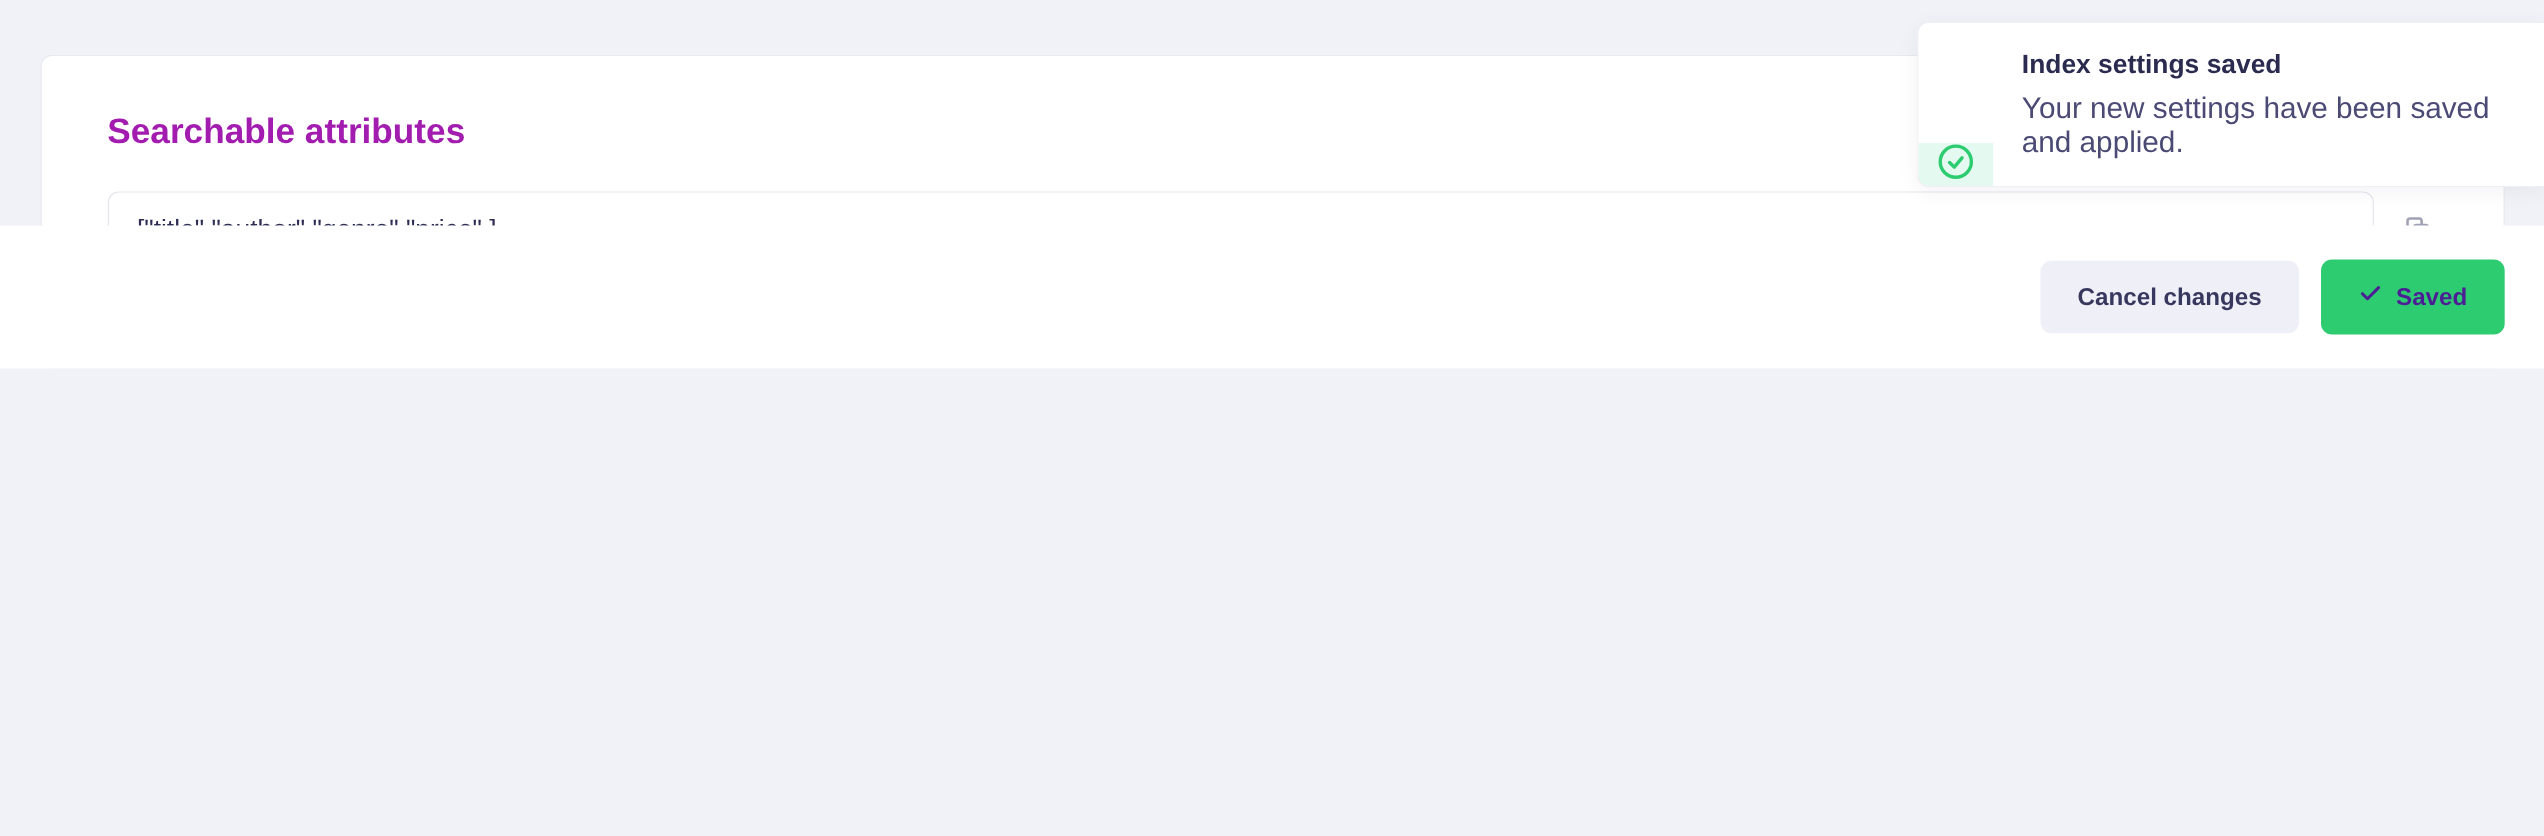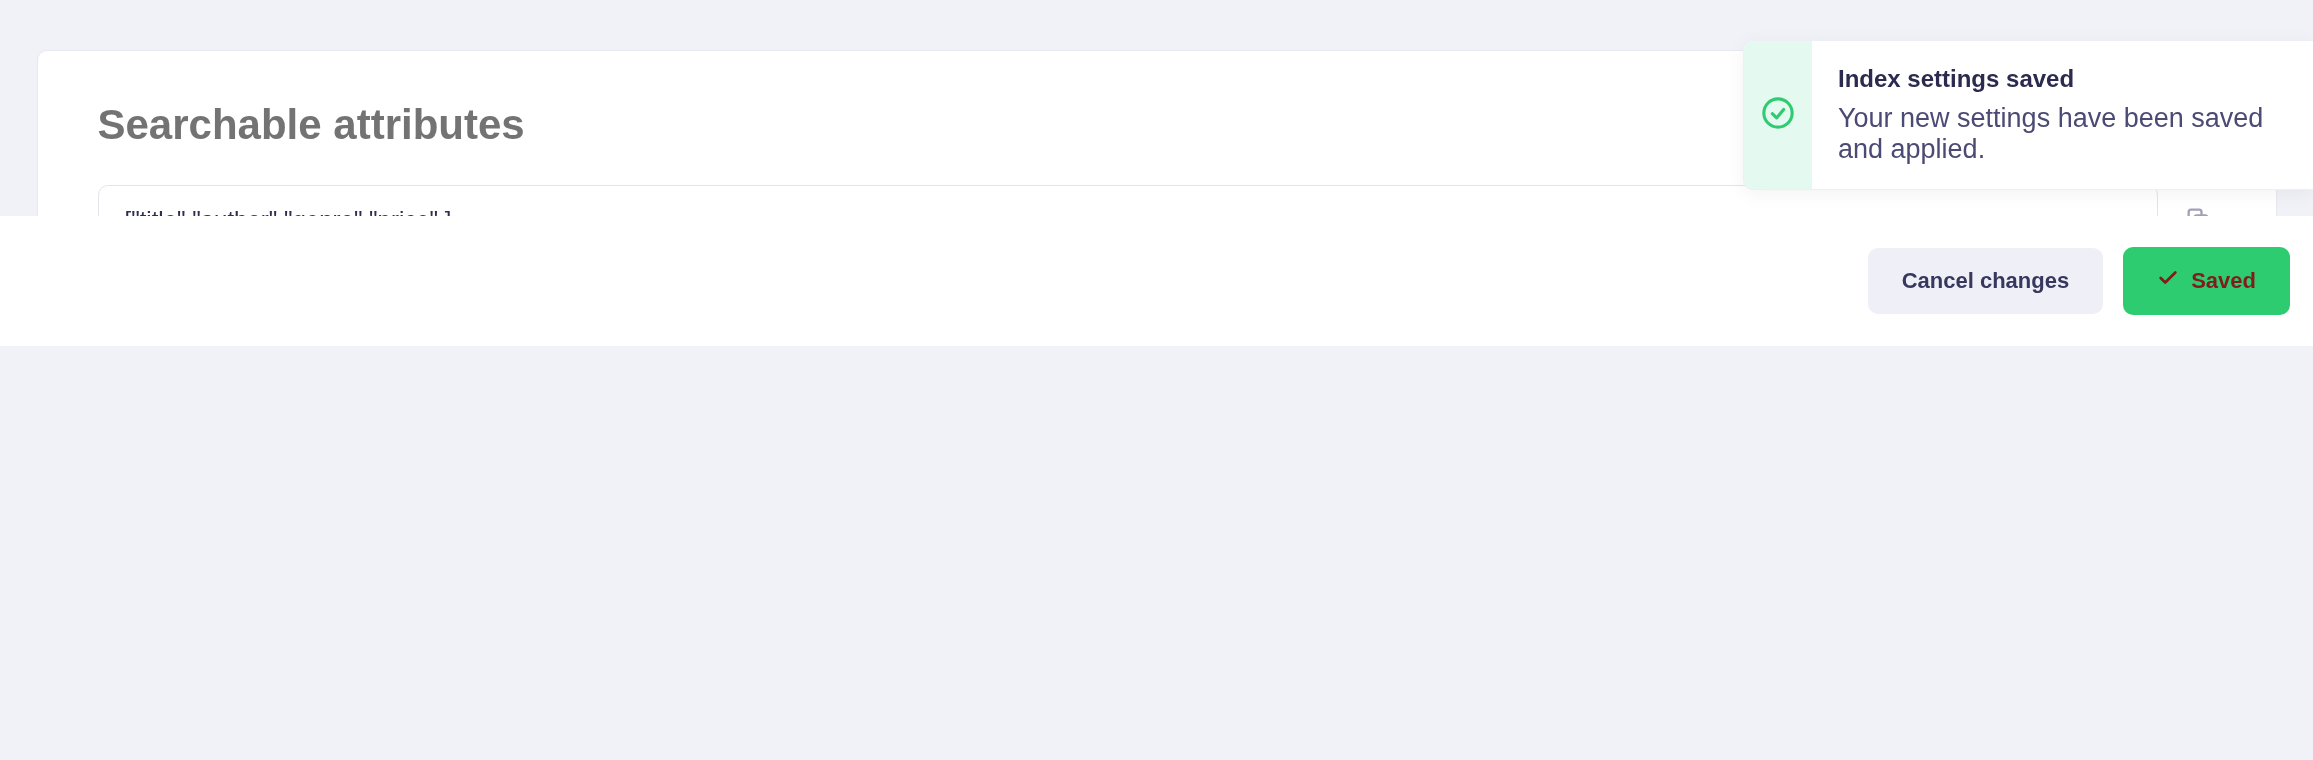--- a/index.html
+++ b/index.html
@@ -17,23 +17,23 @@
     }
     .card {
       background: #ffffff;
       border: 1px solid #e8e8f0;
       border-radius: 10px;
       padding: 50px 60px 40px 60px;
       margin: 0 auto;
       max-width: 2240px;
     }
     .section-title {
-      font-size: 42px;
+      font-size: 32px;
       font-weight: 700;
-      color: #737373;
+      color: #a21caf;
       margin-bottom: 36px;
     }
     .section-desc {
       font-size: 24px;
       line-height: 1.45;
       color: #3f3f6a;
       margin-bottom: 28px;
     }
     .input-row {
       display: flex;
@@ -72,55 +72,56 @@
     .footer {
       background: #ffffff;
       position: absolute;
       bottom: 0;
       left: 0;
       right: 0;
       height: 130px;
       display: flex;
       align-items: center;
       justify-content: flex-end;
-      padding: 0 23px;
+      padding: 0 36px;
       gap: 20px;
     }
     .btn {
       border-radius: 10px;
       font-size: 22px;
       font-weight: 600;
       padding: 20px 34px;
       border: none;
       cursor: pointer;
       display: inline-flex;
       align-items: center;
       gap: 12px;
     }
     .btn-cancel {
       background: #eff0f7;
       color: #38385f;
     }
     .btn-saved {
       background: #2ecc71;
-      color: #7f1d1d;
+      color: #4c1d95;
       justify-content: space-between;
     }
     .toast {
       position: absolute;
-      top: 40px;
+      top: 20px;
       right: 0;
       width: 570px;
       background: #ffffff;
       border-radius: 10px 0 0 10px;
       box-shadow: 0 4px 20px rgba(0,0,0,0.05);
       display: flex;
       overflow: hidden;
       border: 1px solid #eeeef5;
       border-right: none;
+      align-items: flex-end;
     }
     .toast-stripe {
       width: 68px;
       background: #e4f9ef;
       display: flex;
       align-items: center;
       justify-content: center;
       flex-shrink: 0;
     }
     .toast-body {

